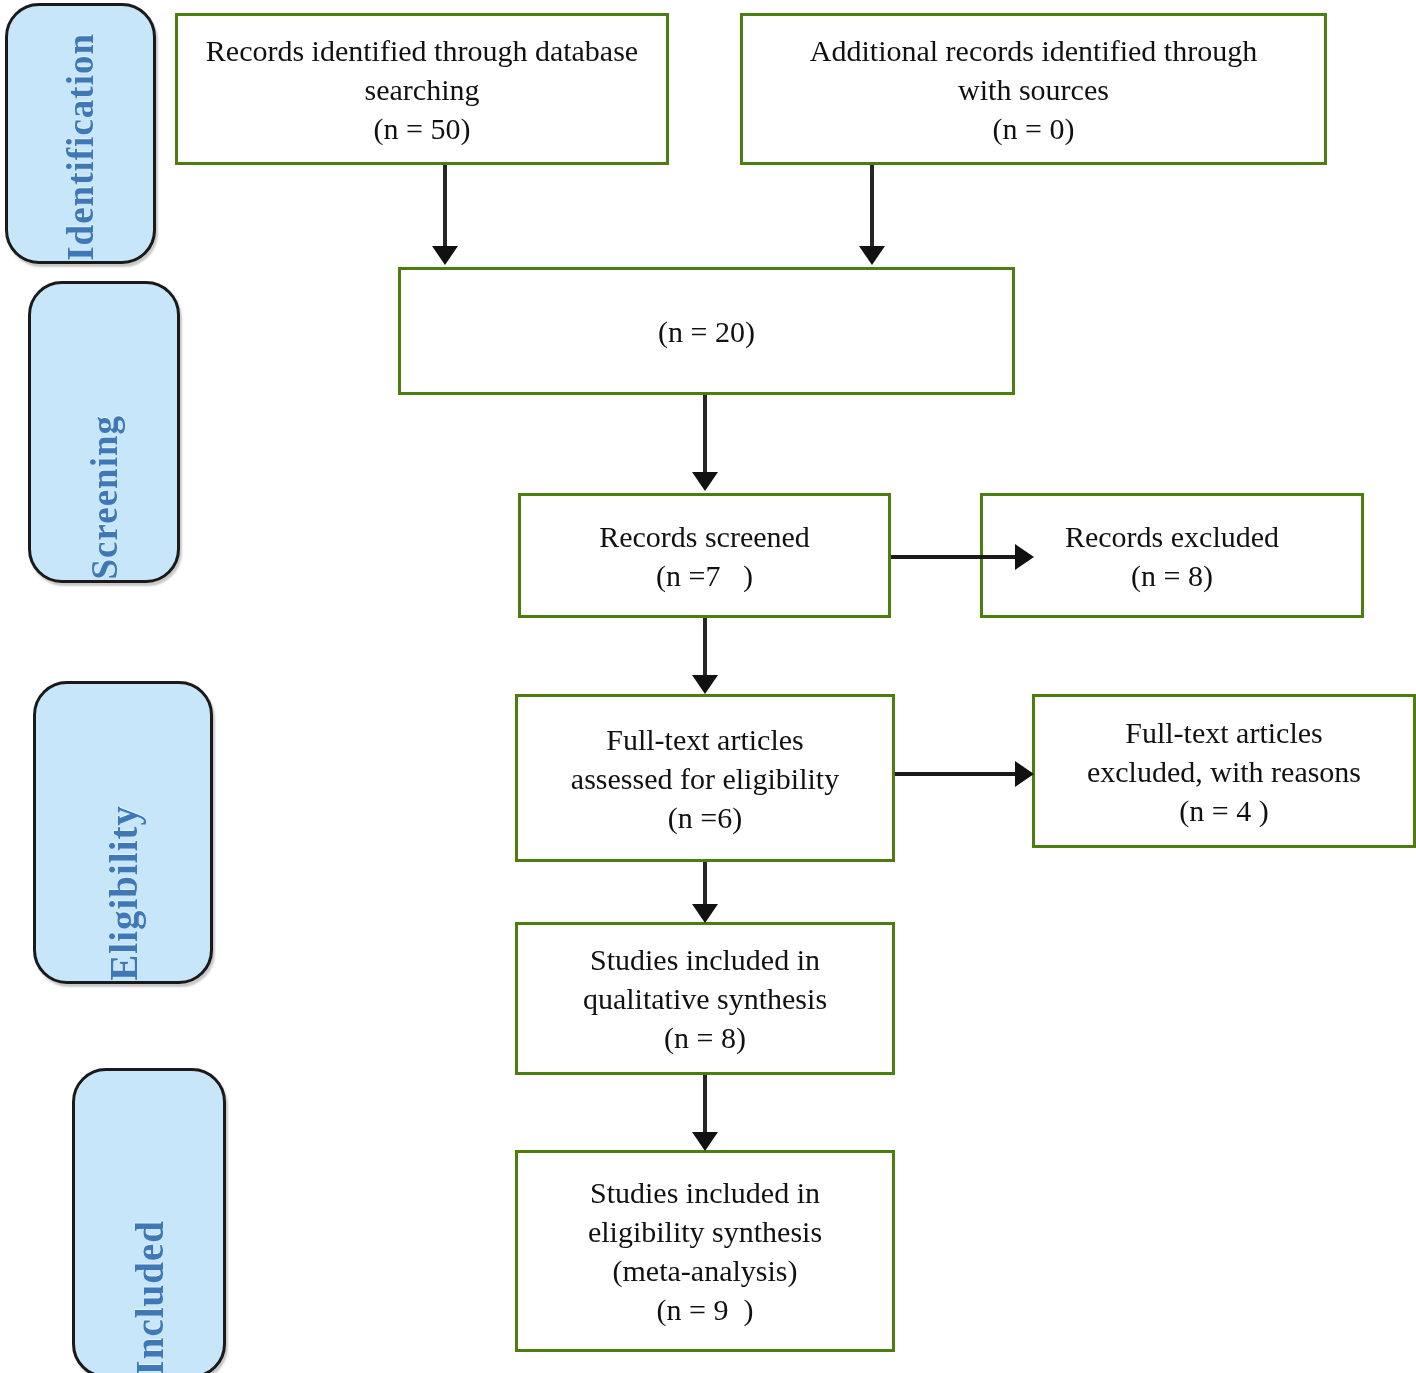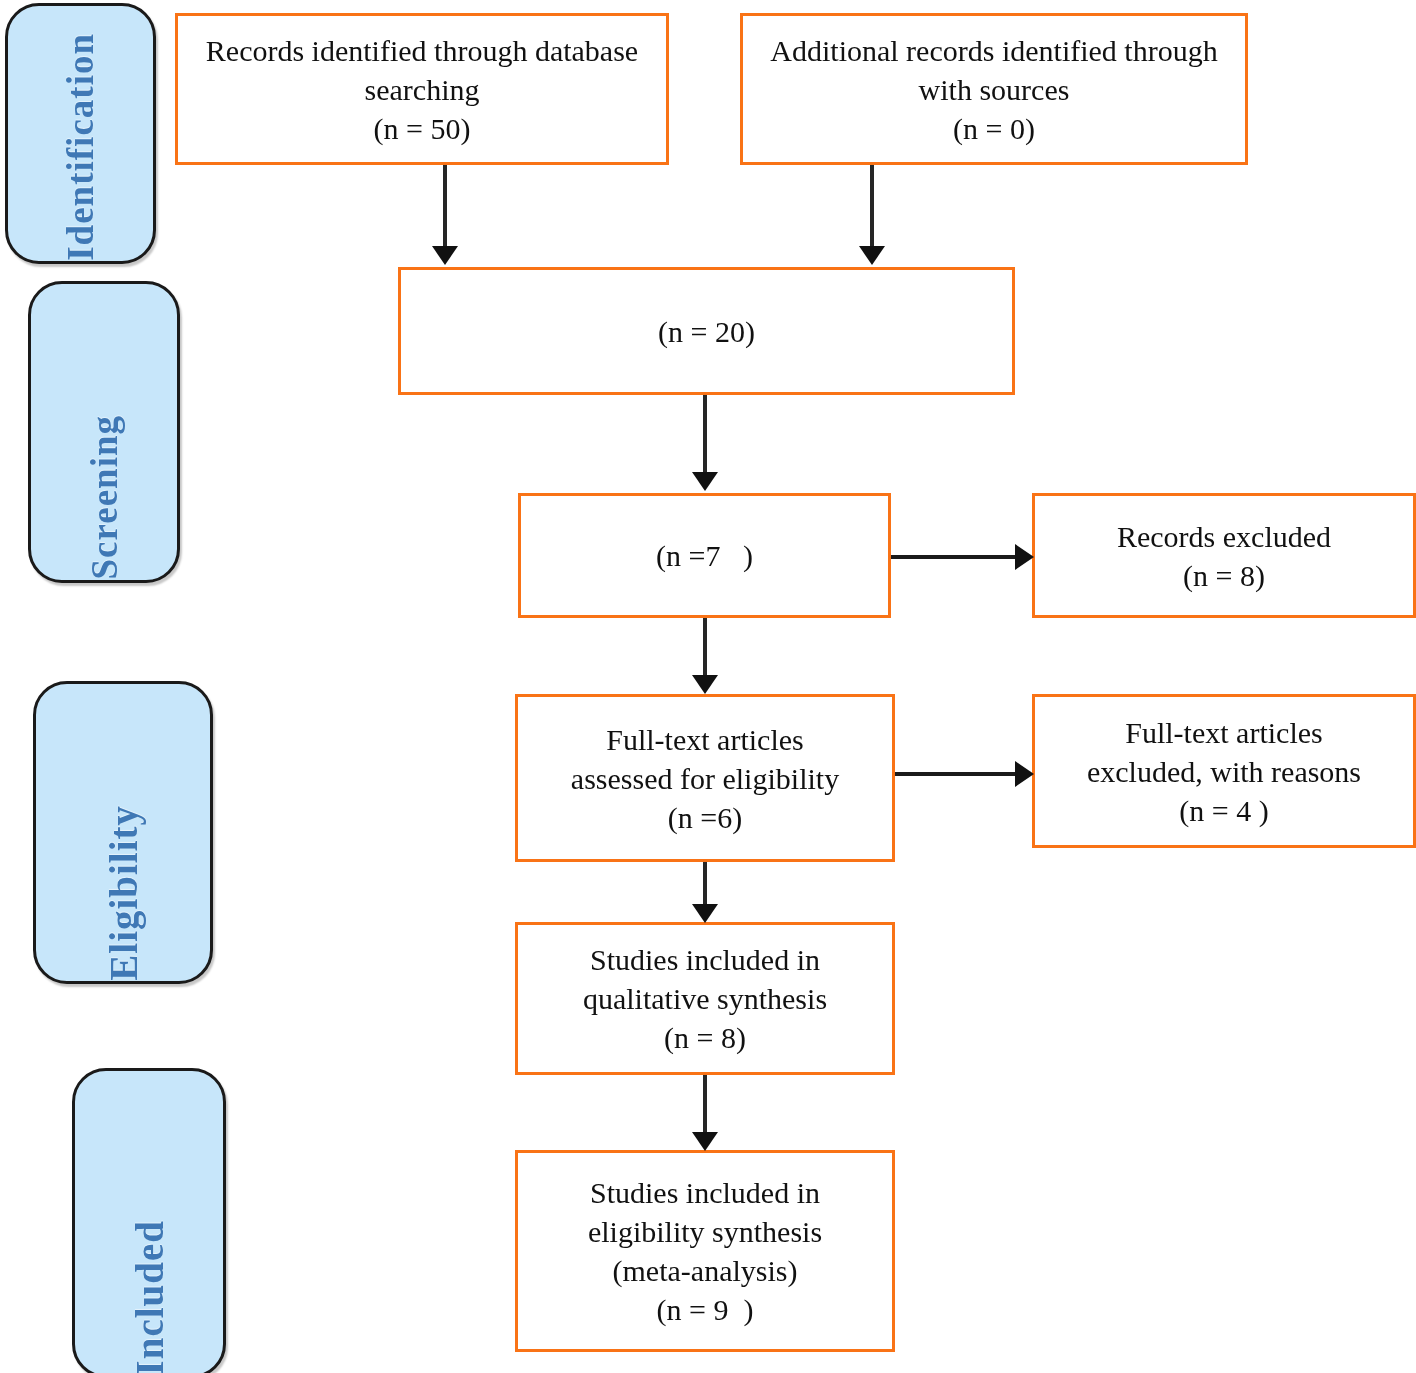--- a/index.html
+++ b/index.html
@@ -47,39 +47,39 @@
 
   #stage-identification .stage-label { font-size: 37px; }
   #stage-screening .stage-label      { font-size: 37px; }
   #stage-eligibility .stage-label    { font-size: 39px; }
   #stage-included .stage-label       { font-size: 39px; }
 
   
   .fbox {
     position: absolute;
     background: #ffffff;
-    border: 3px solid #f97316;
+    border: 3px solid #4d7c0f;
     box-sizing: border-box;
     display: flex;
     flex-direction: column;
     align-items: center;
     justify-content: center;
     text-align: center;
     color: #111111;
     font-size: 30px;
     line-height: 1.30;
     padding: 4px 10px;
   }
   .fbox .ln { display: block; white-space: pre; }
 
   #box-db-search     { left: 175px;  top: 13px;   width: 494px; height: 152px; }
-  #box-other-sources { left: 740px;  top: 13px;   width: 508px; height: 152px; }
+  #box-other-sources { left: 740px;  top: 13px;   width: 587px; height: 152px; }
   #box-duplicates    { left: 398px;  top: 267px;  width: 617px; height: 128px; }
   #box-screened      { left: 518px;  top: 493px;  width: 373px; height: 125px; }
-  #box-rec-excluded  { left: 1032px; top: 493px;  width: 384px; height: 125px; }
+  #box-rec-excluded  { left: 980px; top: 493px;  width: 384px; height: 125px; }
   #box-fulltext      { left: 515px;  top: 694px;  width: 380px; height: 168px; }
   #box-ft-excluded   { left: 1032px; top: 694px;  width: 384px; height: 154px; }
   #box-qualitative   { left: 515px;  top: 922px;  width: 380px; height: 153px; }
   #box-quantitative  { left: 515px;  top: 1150px; width: 380px; height: 202px; }
 
   
   .vline {
     position: absolute;
     width: 4px;
     background: #262626;
@@ -165,20 +165,21 @@
     <span class="ln">Additional records identified through</span>
     <span class="ln">with sources</span>
     <span class="ln">(n = 0)</span>
   </div>
 
   <div class="fbox" id="box-duplicates">
     <span class="ln">(n = 20)</span>
   </div>
 
   <div class="fbox" id="box-screened">
+    <span class="ln">Records screened</span>
     <span class="ln">(n =7   )</span>
   </div>
 
   <div class="fbox" id="box-rec-excluded">
     <span class="ln">Records excluded</span>
     <span class="ln">(n = 8)</span>
   </div>
 
   <div class="fbox" id="box-fulltext">
     <span class="ln">Full-text articles</span>

